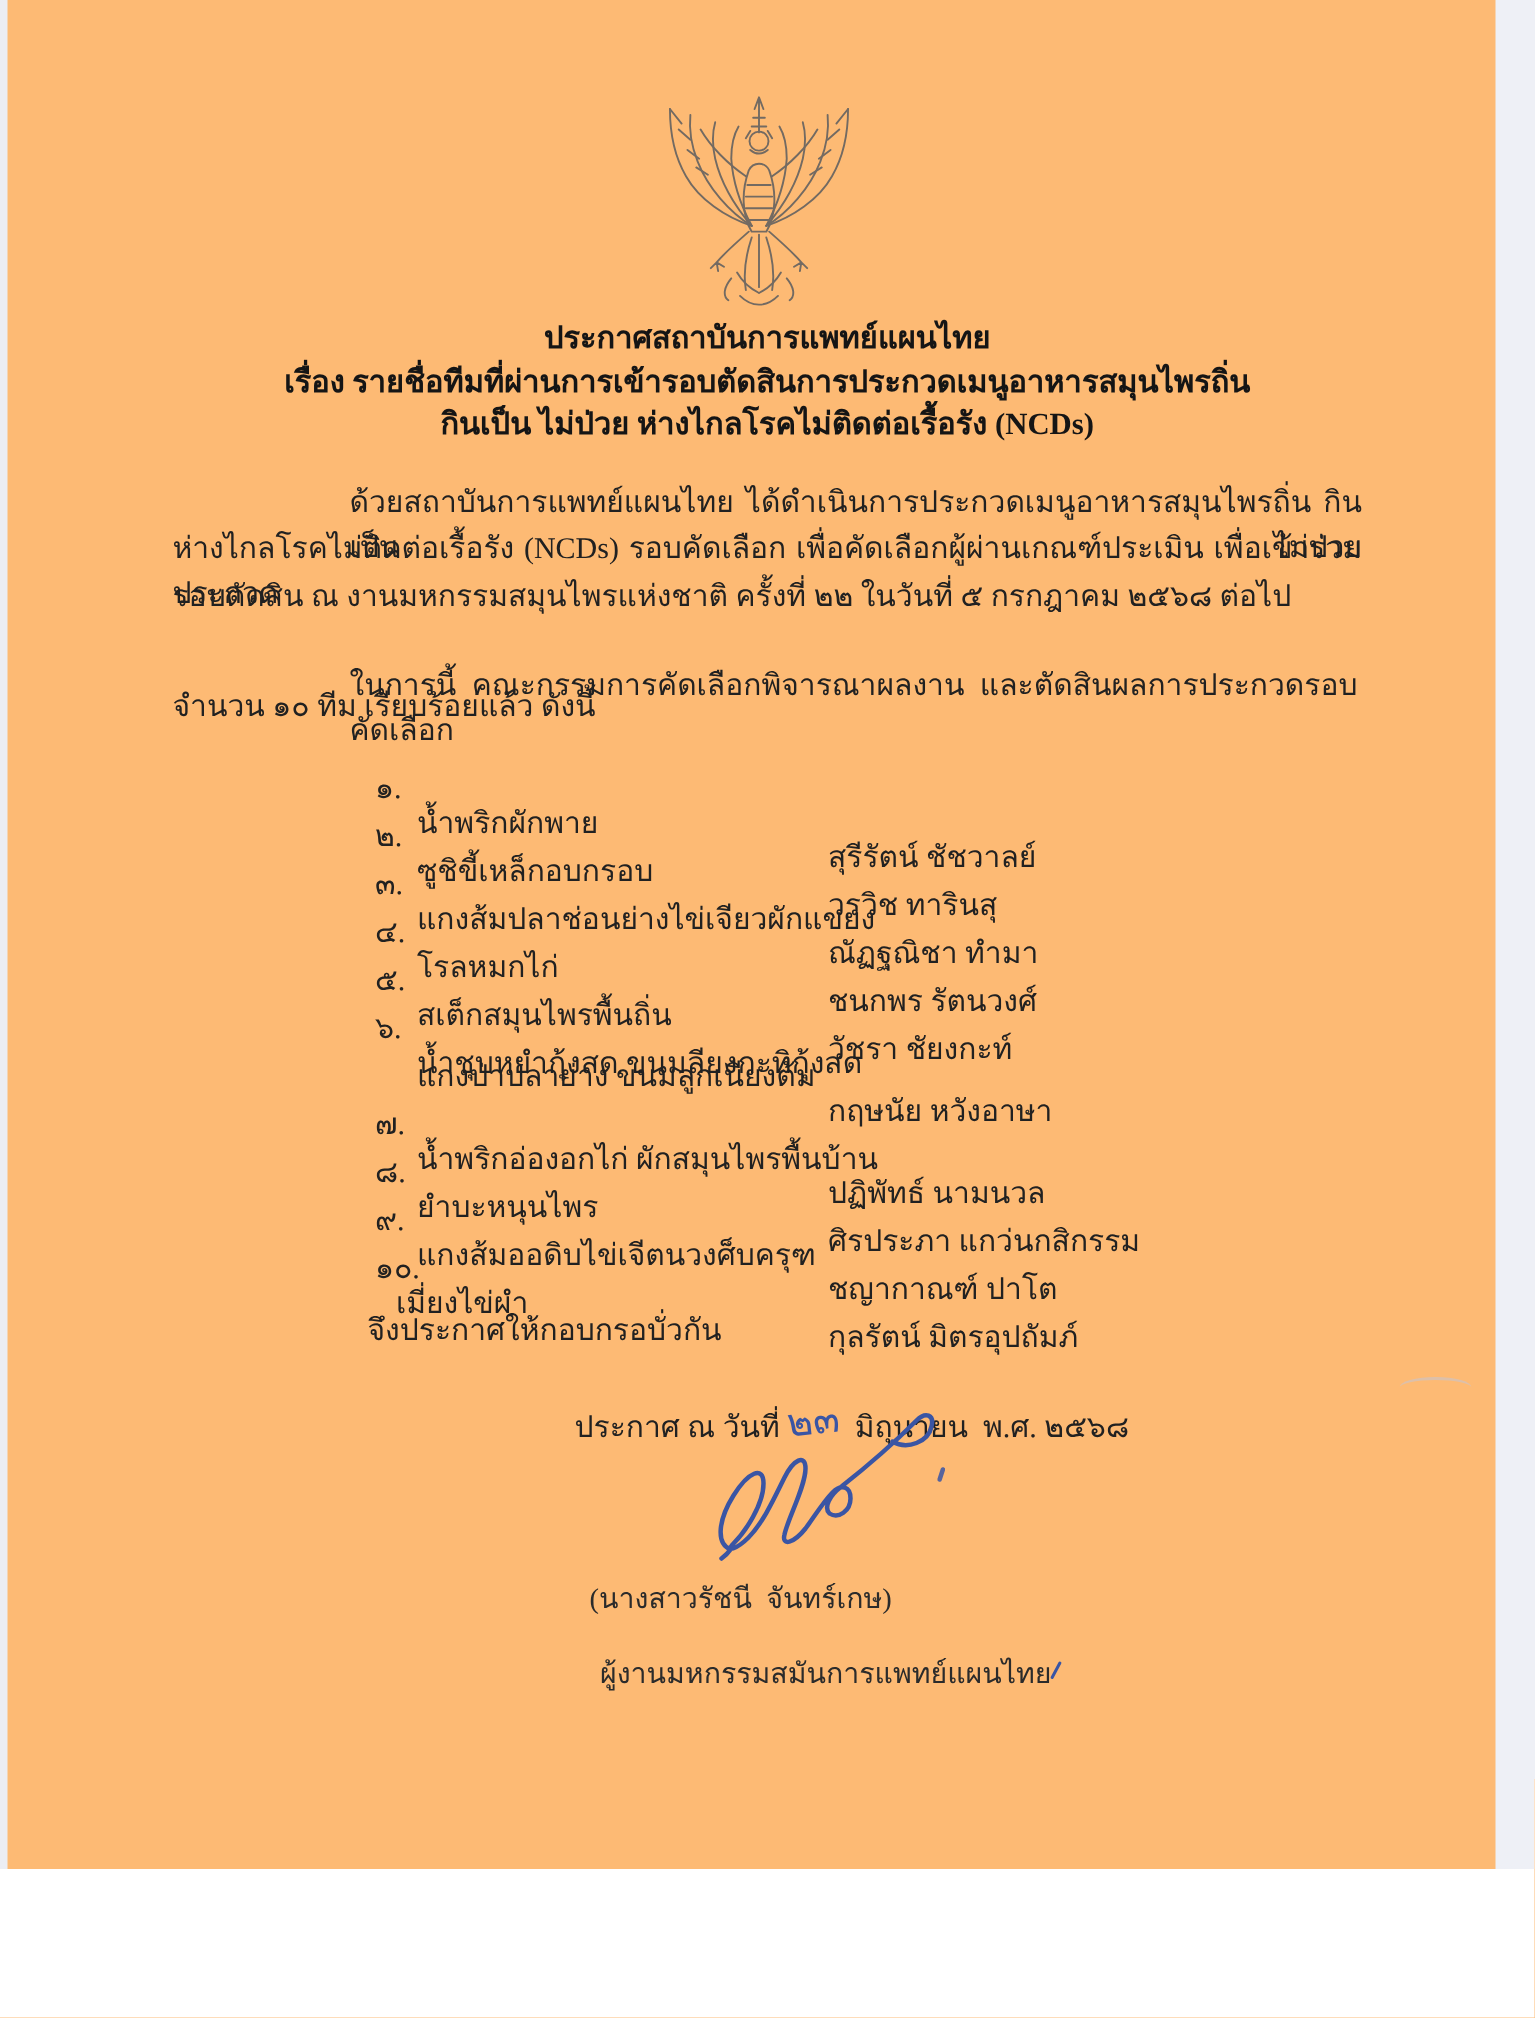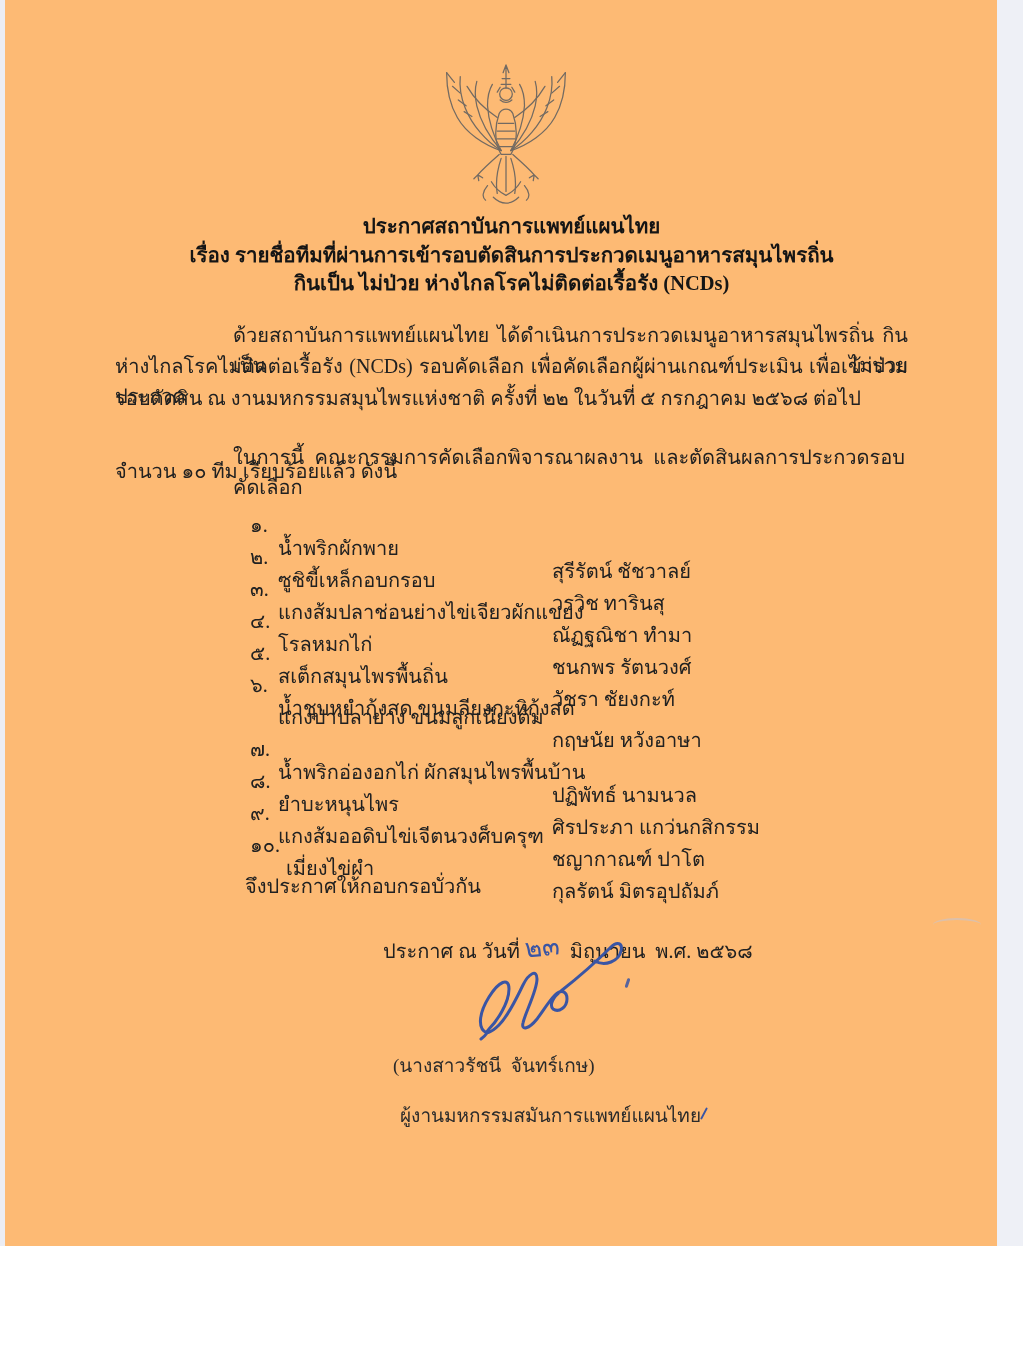--- a/index.html
+++ b/index.html
@@ -12,21 +12,21 @@
   .emblem{position:absolute;left:433px;top:60px;width:146px;height:148px;}
   .emblem svg{width:100%;height:100%;}
   .title-block{position:absolute;left:0;top:212px;width:1023px;text-align:center;
     font-weight:700;font-size:20.5px;line-height:28.5px;color:#151515;}
   .bodyline{position:absolute;font-size:20px;line-height:30px;white-space:pre;color:#212121;}
   .just{text-align:justify;text-align-last:justify;white-space:normal;display:block;}
   .teams{position:absolute;left:250px;top:486px;width:560px;height:360px;}
   .team-line{position:absolute;height:32px;font-size:20px;white-space:pre;color:#212121;}
   .t-no{position:absolute;left:0;}
   .t-dish{position:absolute;left:28px;}
-  .t-dish-tight{position:absolute;left:36px;}
+  .t-dish-tight{position:absolute;left:14px;}
   .t-name{position:absolute;left:290px;margin-left:12px;}
   .closing{position:absolute;left:245px;top:870px;font-size:20px;color:#212121;}
   .dateline{position:absolute;left:363px;top:912px;font-size:20px;white-space:pre;color:#212121;}
   .hand-day{display:inline-block;transform:rotate(-6deg) translateY(-2px);
     font-size:26px;line-height:20px;font-weight:400;}
   .signature{position:absolute;left:425px;top:933px;width:220px;height:110px;}
   .sig-name{position:absolute;left:393px;top:1050px;width:300px;text-align:left;
     font-size:19px;white-space:pre;color:#2b2b2b;}
   .sig-pos{position:absolute;left:378px;top:1078px;width:330px;text-align:center;
     font-size:19px;white-space:pre;color:#2b2b2b;}

